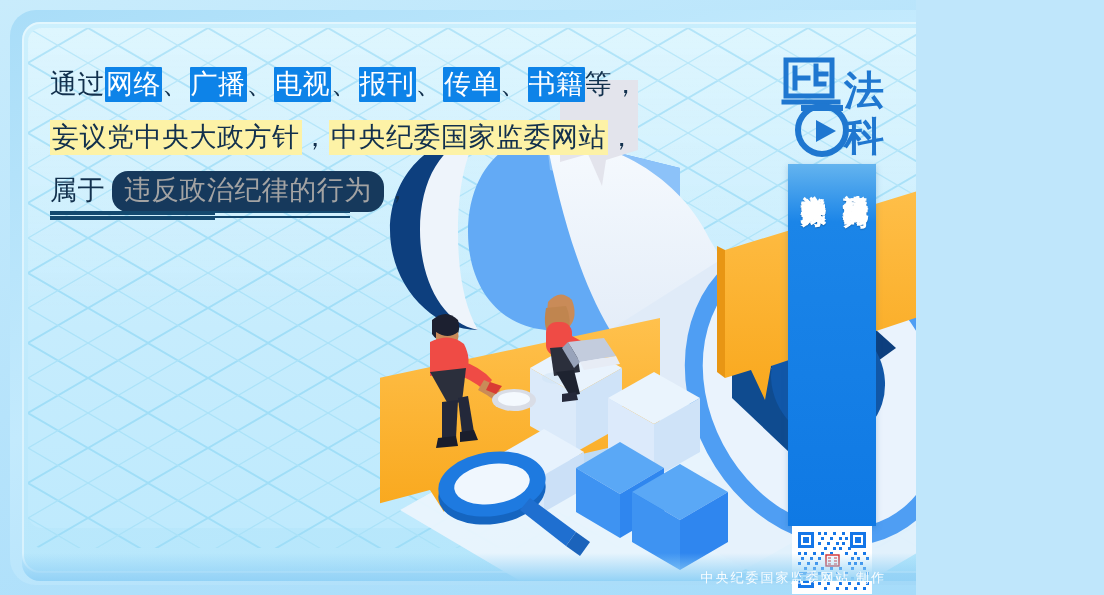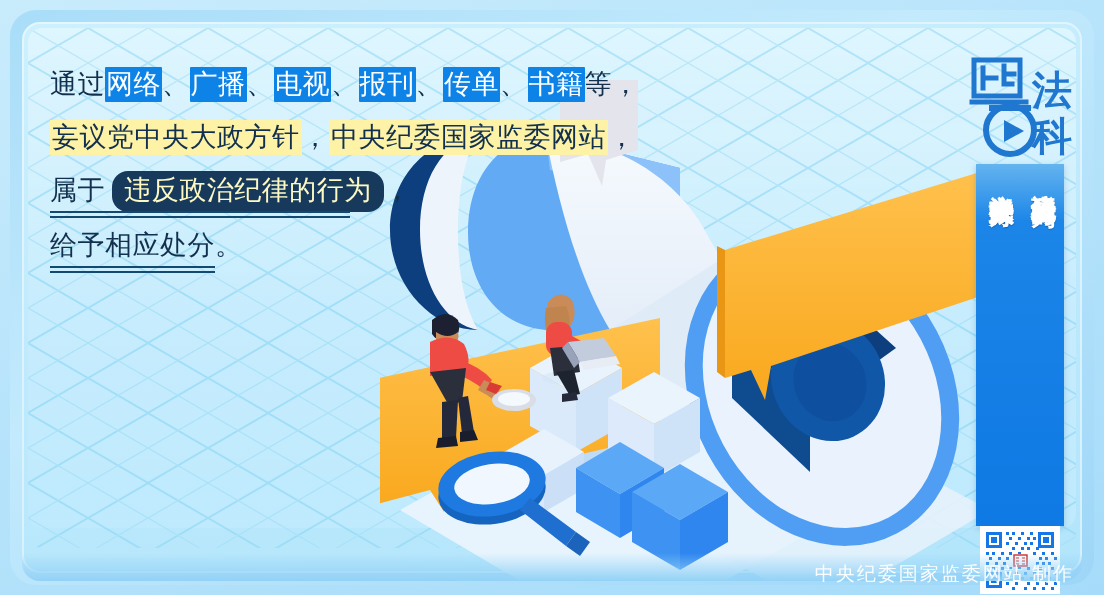--- a/index.html
+++ b/index.html
@@ -2,21 +2,21 @@
 <html><head>
 <meta charset="utf-8">
 <style>
   html,body{margin:0;padding:0;}
   body{
     width:1104px;height:595px;overflow:hidden;
     font-family:"Liberation Serif","DejaVu Serif",serif;
     background:#bfe6fb;
   }
   #poster{
-    position:relative;width:1104px;height:595px;overflow:hidden;
+    position:relative;width:916px;height:595px;overflow:hidden;
     background:linear-gradient(160deg,#c9ecfc 0%,#b6e3fb 45%,#a6dcfa 100%);
   }
 
   
   .frame-outer{
     position:absolute;left:10px;top:10px;width:1084px;height:575px;
     border-radius:26px;
     background:linear-gradient(155deg,#a9ddf8 0%,#c3eafd 40%,#9ed6f7 100%);
   }
   .frame-inner{
@@ -53,21 +53,21 @@
   }
   .tline{white-space:nowrap;position:relative;}
   .hl-blue{
     background:#0d83e8;color:#ffffff;padding:2px 1px 3px 1px;
     border-radius:1px;
   }
   .hl-yellow{
     background:#fdf2a6;color:#12304d;padding:2px 2px 3px 2px;
   }
   .pill{
-    background:#16395c;color:#fef9c3;
+    background:#16395c;color:#a3a3a3;
     padding:4px 12px 6px 12px;border-radius:16px;
     display:inline-block;line-height:1.15;
   }
   .dbl-underline{
     display:block;position:relative;height:8px;margin-top:-6px;
   }
   .dbl-underline::before,.dbl-underline::after{
     content:"";position:absolute;left:0;height:2px;background:#14496f;
   }
   .dbl-underline::before{top:0;}
@@ -103,21 +103,21 @@
   }
   .qr{
     position:absolute;left:18px;top:478px;width:80px;height:68px;
     background:#ffffff;padding:3px;box-sizing:border-box;
   }
   .qr svg{display:block;}
 
   
   .credit{
     position:absolute;right:30px;bottom:8px;
-    font-size:19px;color:#ffffff;letter-spacing:2px;
+    font-size:13px;color:#ffffff;letter-spacing:2px;
     font-family:"Liberation Sans","DejaVu Sans",sans-serif;
     opacity:.95;
   }
 </style>
 </head>
 <body>
 
 <div id="poster">
 
   <div class="frame-outer"></div>
@@ -267,21 +267,20 @@
     <div class="tline">
       <span class="hl-yellow">妄议党中央大政方针</span><span>，</span><span class="hl-yellow">中央纪委国家监委网站</span><span>，</span>
     </div>
 
     <div class="tline">
       <span>属于 </span><span class="pill">违反政治纪律的行为</span><span>，</span>
       <span class="dbl-underline du-w1"></span>
     </div>
 
     <div class="tline">
-      <span>给予相应处分。</span>
       <span class="dbl-underline du-w2"></span>
     </div>
 
   </div>
 
   <div class="rail">
 
     <div class="logo">
       <svg width="116" height="108" viewBox="0 0 116 108">
         <g fill="none" stroke="#1f77d0" stroke-width="5" stroke-linecap="square">

